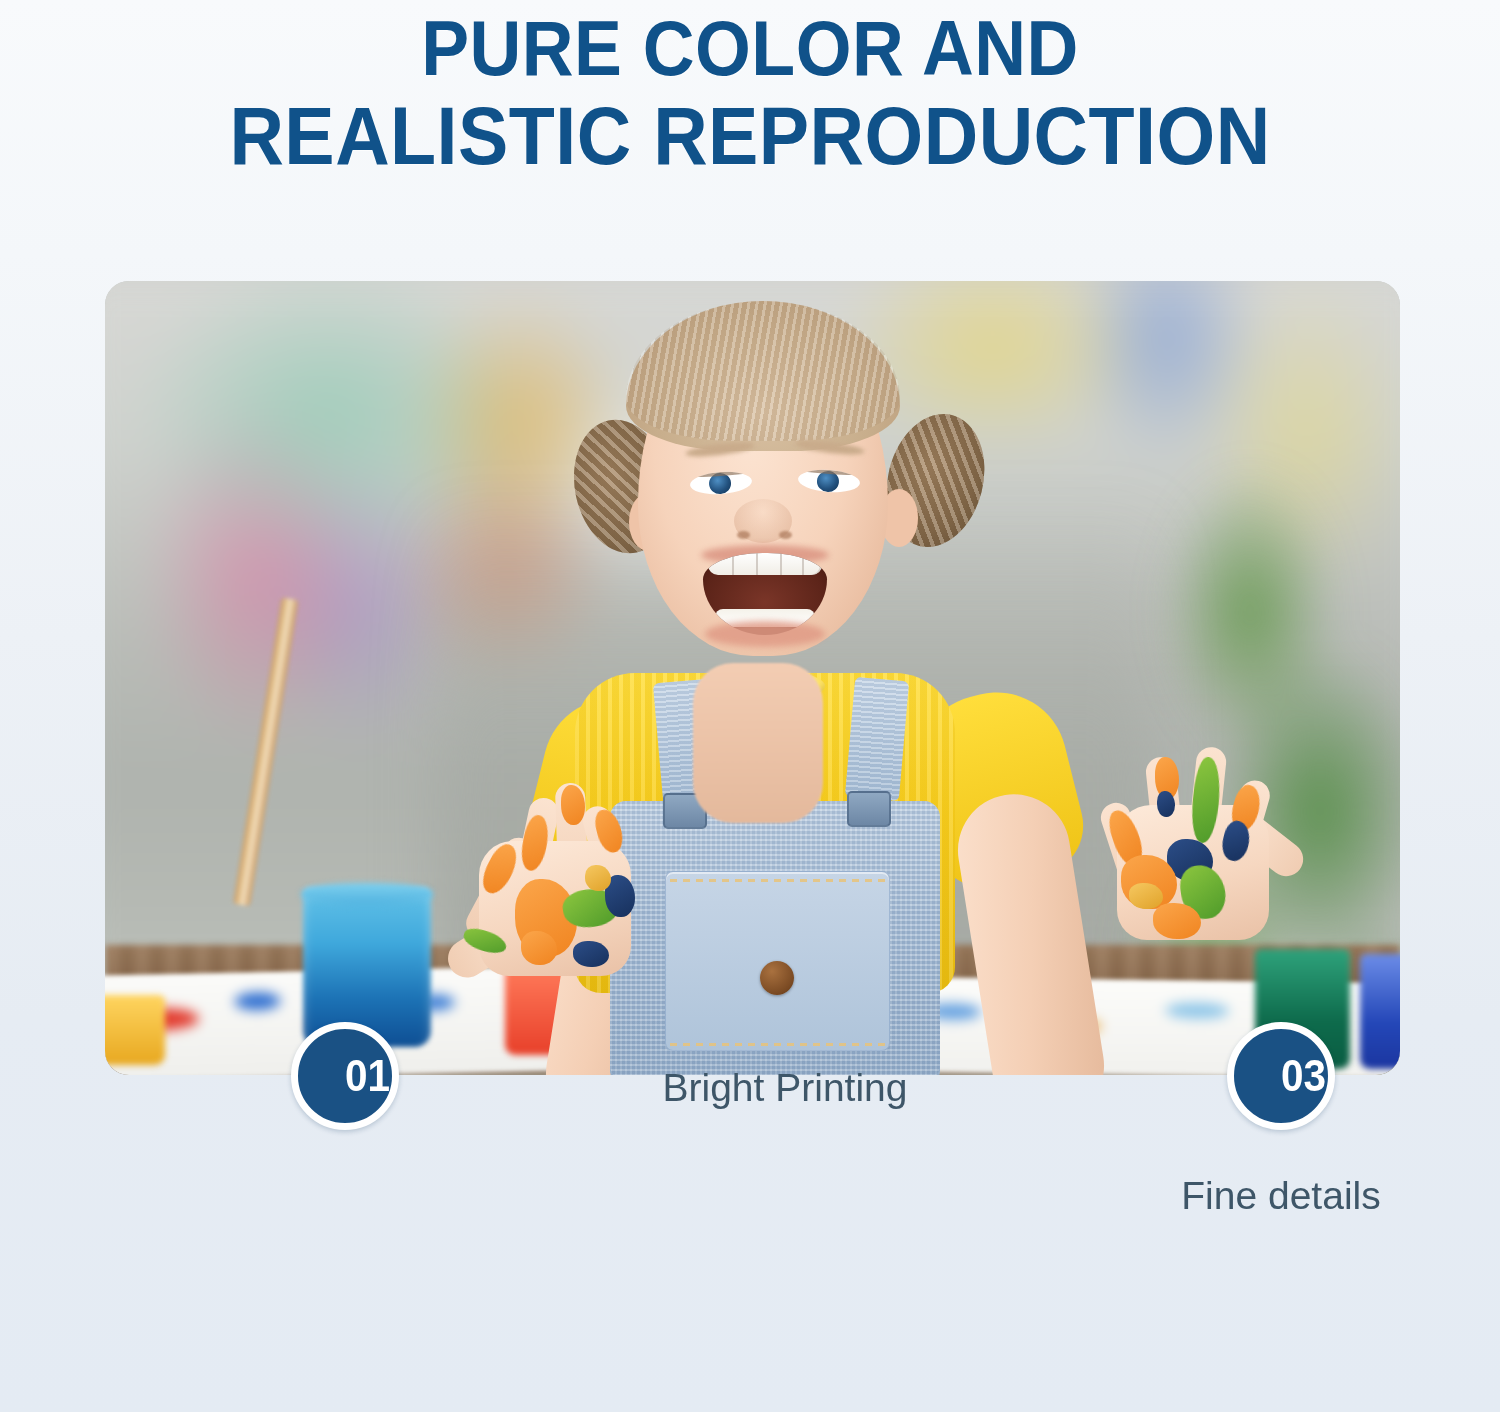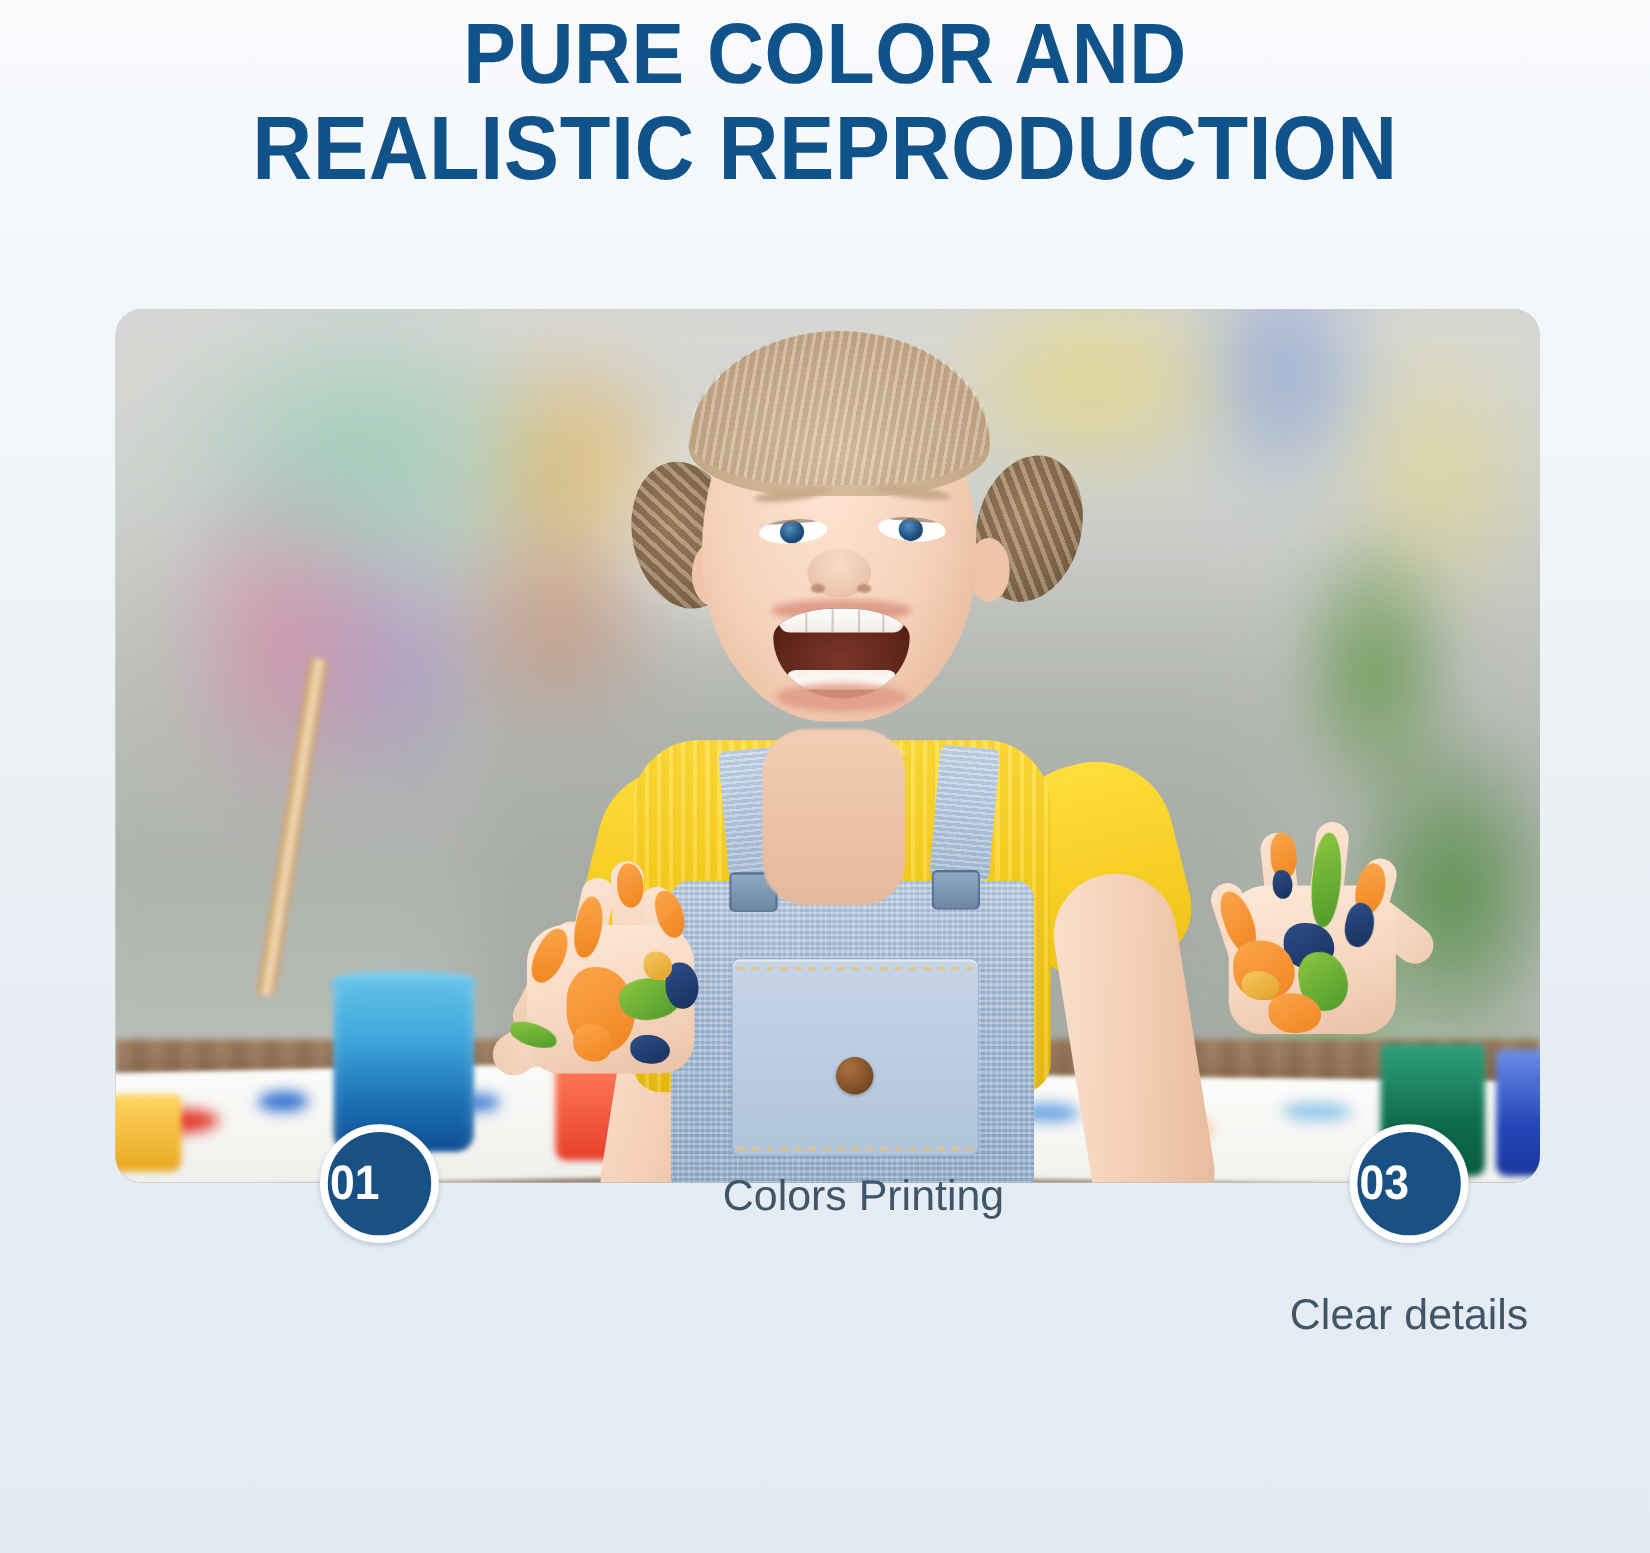--- a/index.html
+++ b/index.html
@@ -333,21 +333,21 @@
   }
   .badge-col.c1{ left:90px; }
   .badge-col.c2{ left:530px; }
   .badge-col.c3{ left:1026px; }
 
   .badge-circle{
     width:108px; height:108px; margin:0 auto;
     border-radius:50%;
     background:#1A5184;
     border:7px solid #FFFFFF;
-    display:flex; align-items:center; justify-content:flex-start;
+    display:flex; align-items:center; justify-content:flex-end;
     box-shadow:0 2px 5px rgba(20,60,100,.22);
   }
   .badge-num{
     color:#FFFFFF;
     font-size:44px;
     font-weight:bold;
     letter-spacing:0px;
     transform:scaleX(0.92);
     line-height:1;
   }
@@ -518,23 +518,23 @@
 
 <div class="badges">
 
   <div class="badge-col c1">
     <div class="badge-circle">
       <span class="badge-num">01</span>
     </div>
   </div>
 
   <div class="badge-col c2">
-    <div class="badge-label">Colors Printing</div>
+    <div class="badge-label">Bright Printing</div>
   </div>
 
   <div class="badge-col c3">
     <div class="badge-circle">
       <span class="badge-num">03</span>
     </div>
-    <div class="badge-label">Clear details</div>
+    <div class="badge-label">Fine details</div>
   </div>
 
 </div>
 
 </body></html>

